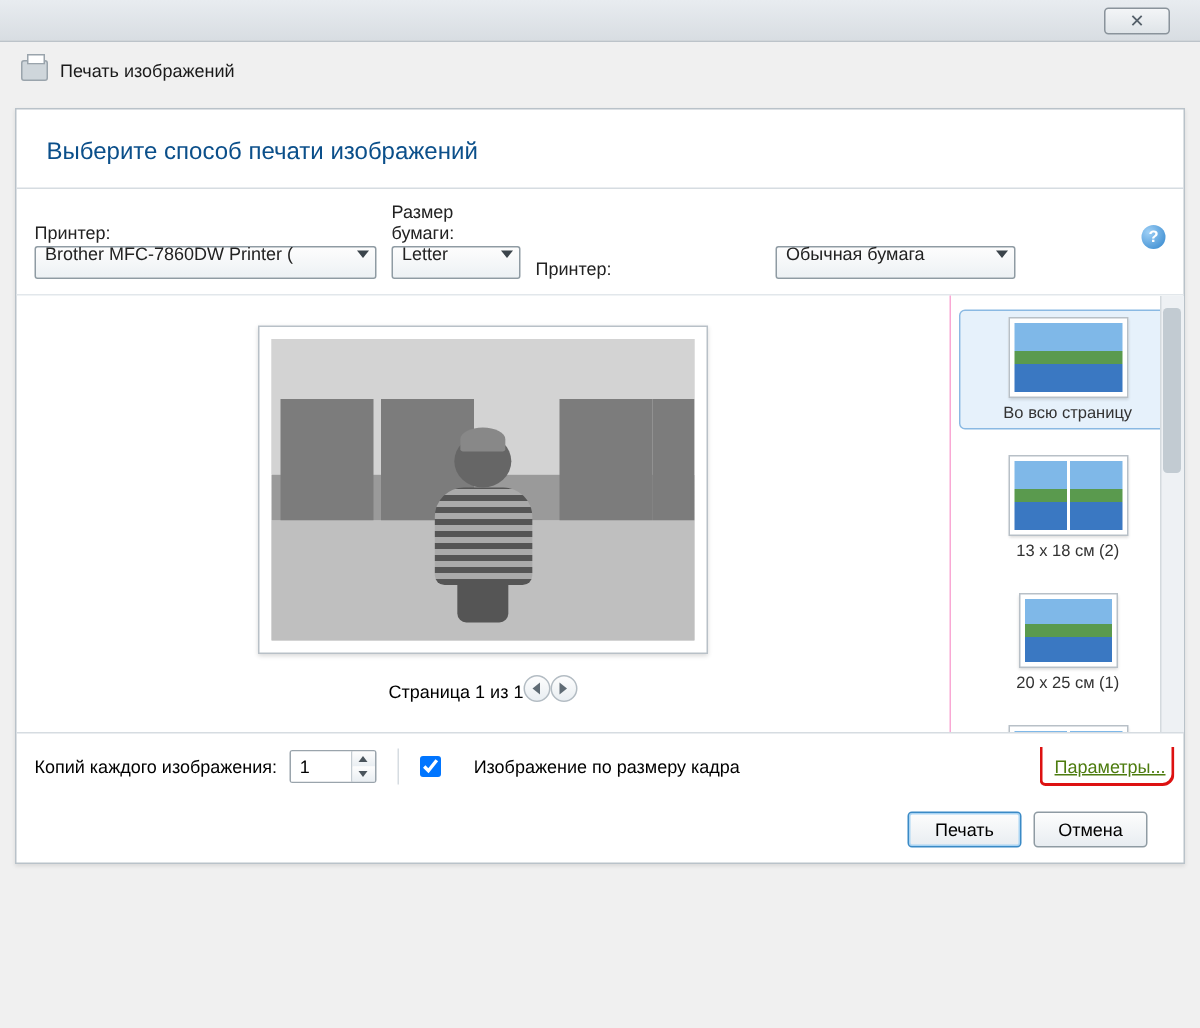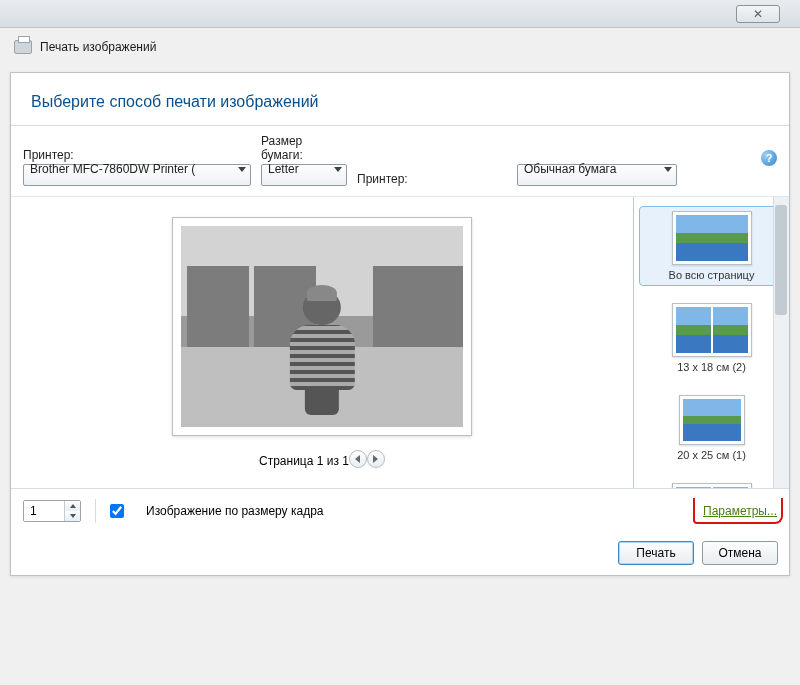--- a/index.html
+++ b/index.html
@@ -237,21 +237,21 @@
     color:#4d7c0f; text-decoration:underline; cursor:pointer;
     position: relative;
   }
   .red-mark {
     position:absolute; left:-10px; top:-6px; right:-6px; bottom:-6px;
     border:2px solid #d11; border-top:none; border-radius:0 0 8px 4px;
     pointer-events:none;
   }
 
   .button-bar {
-    padding: 8px 11px 10px;
+    padding: 8px 24px 10px;
     display:flex; justify-content:flex-end; gap:8px;
   }
   .btn {
     min-width: 76px; height: 24px;
     border: 1px solid #8f9ba3;
     background: linear-gradient(#fdfdfd,#e8edf1);
     border-radius: 3px;
     cursor: pointer;
     font-size:12px;
   }
@@ -367,20 +367,21 @@
         <span class="layout-label"></span>
       </div>
       <div class="scroll-hint">
           <div class="scroll-thumb"></div>
         </div>
     </div>
   </div>
 
   <div class="footer">
     <div class="copies-group">
+      <span>Копий каждого изображения:</span>
       <div class="spinner">
         <input type="text" value="1" style="">
         <div class="btns">
           <div class="sbtn">
               <span class="up"></span>
             </div>
           <div class="sbtn">
               <span class="down"></span>
             </div>
         </div>

